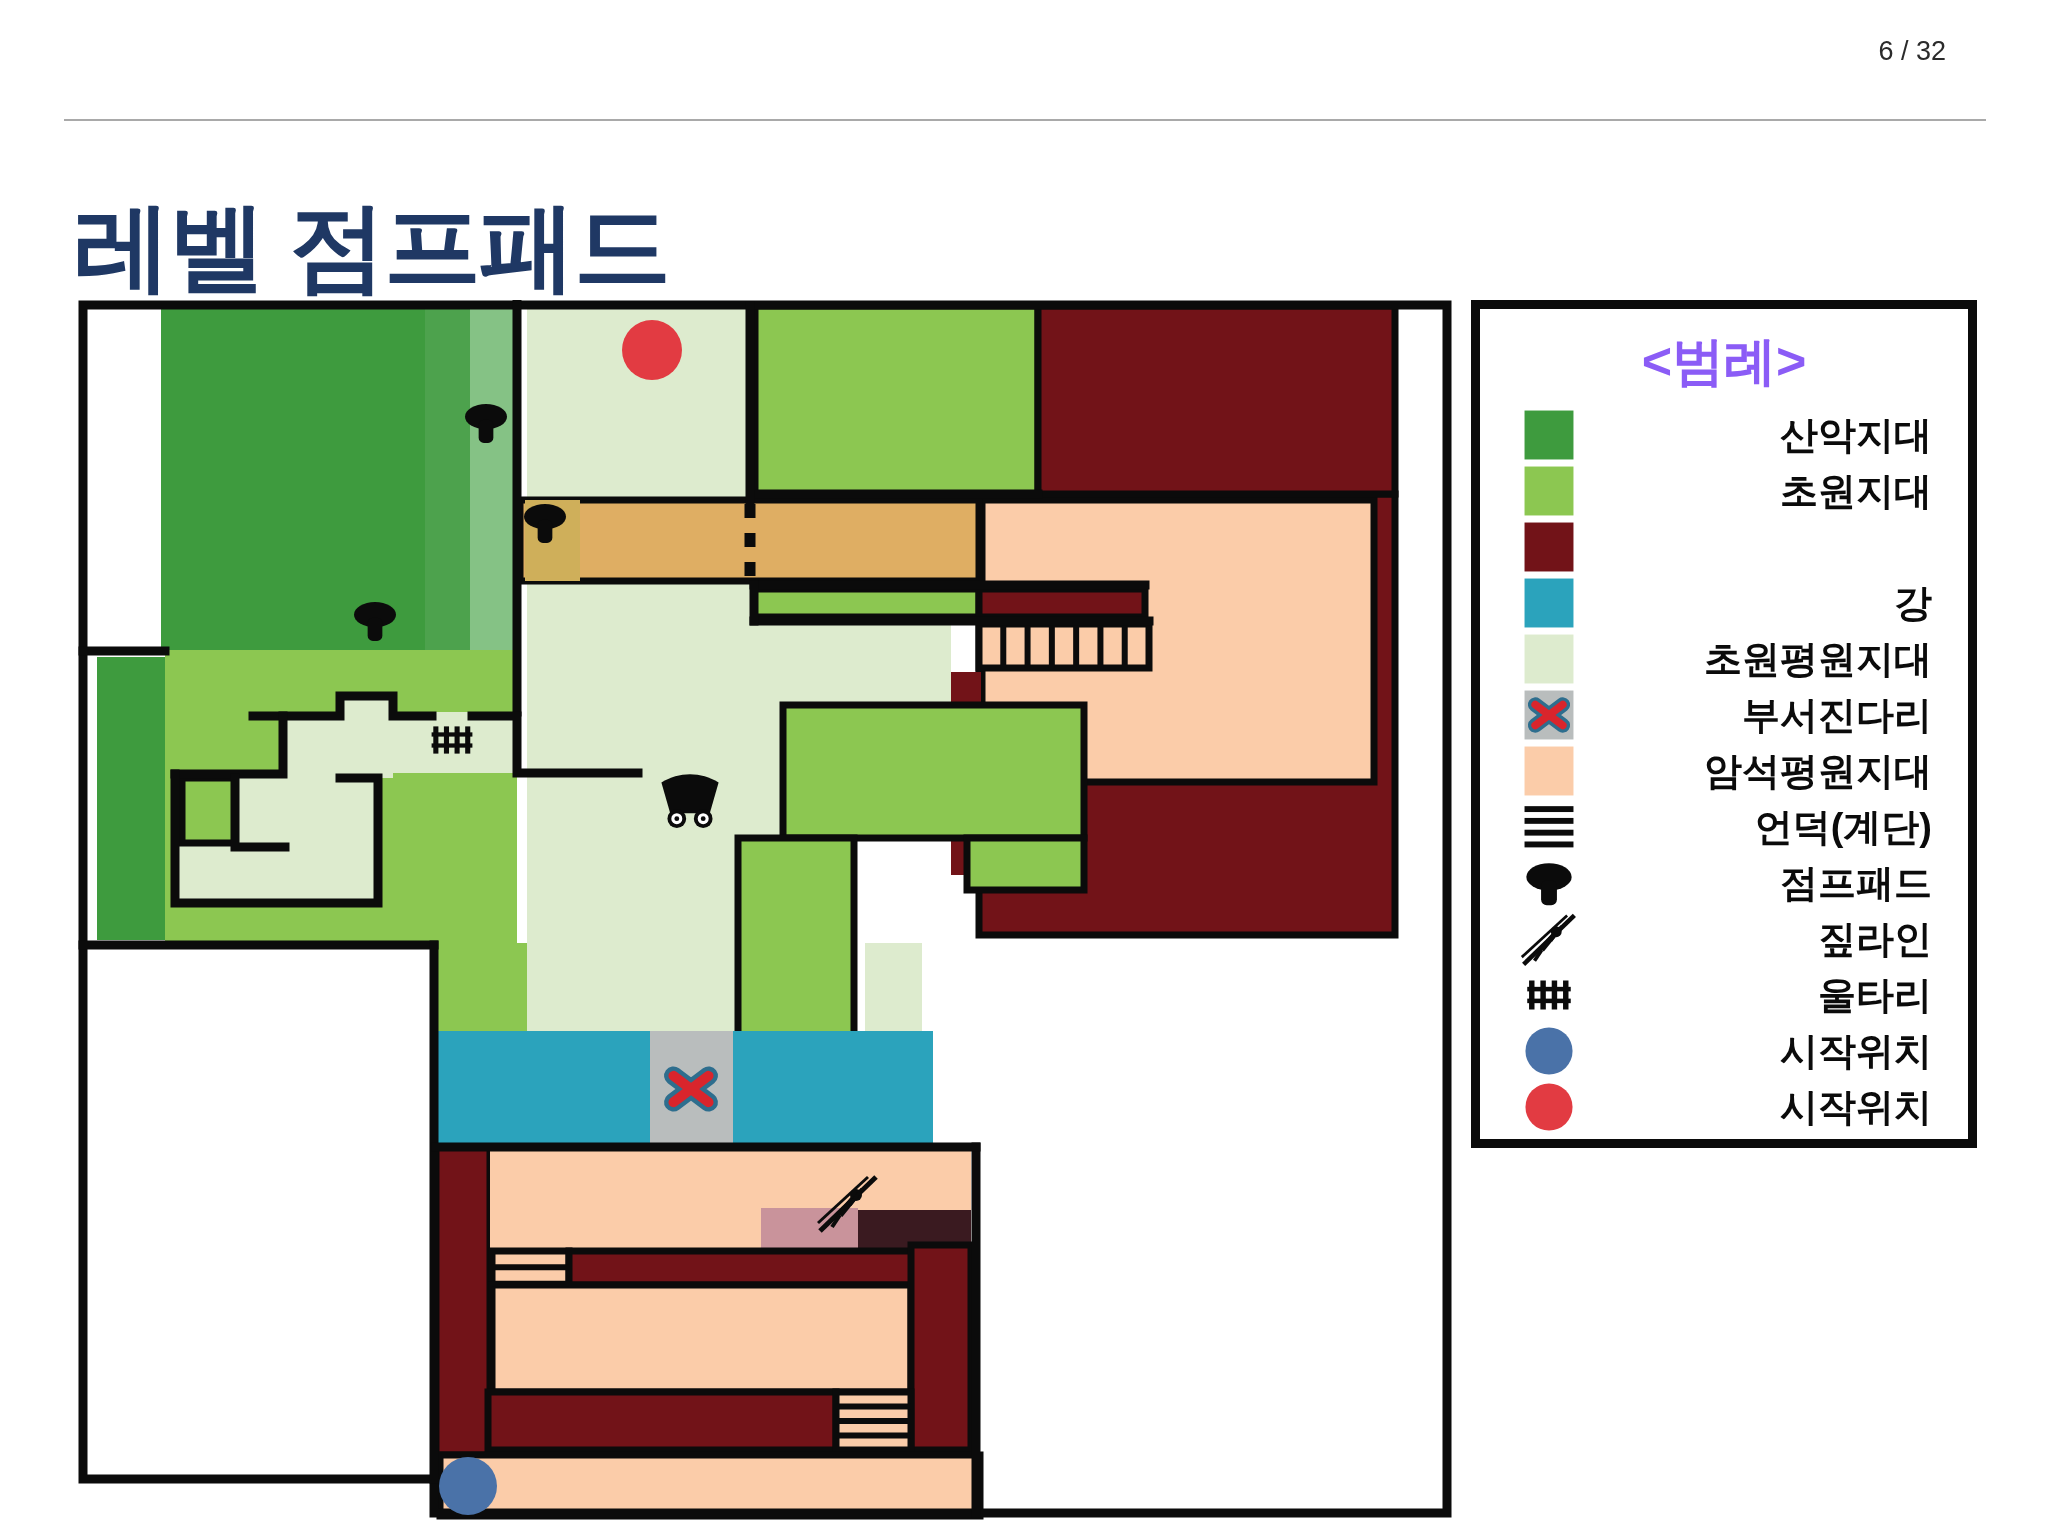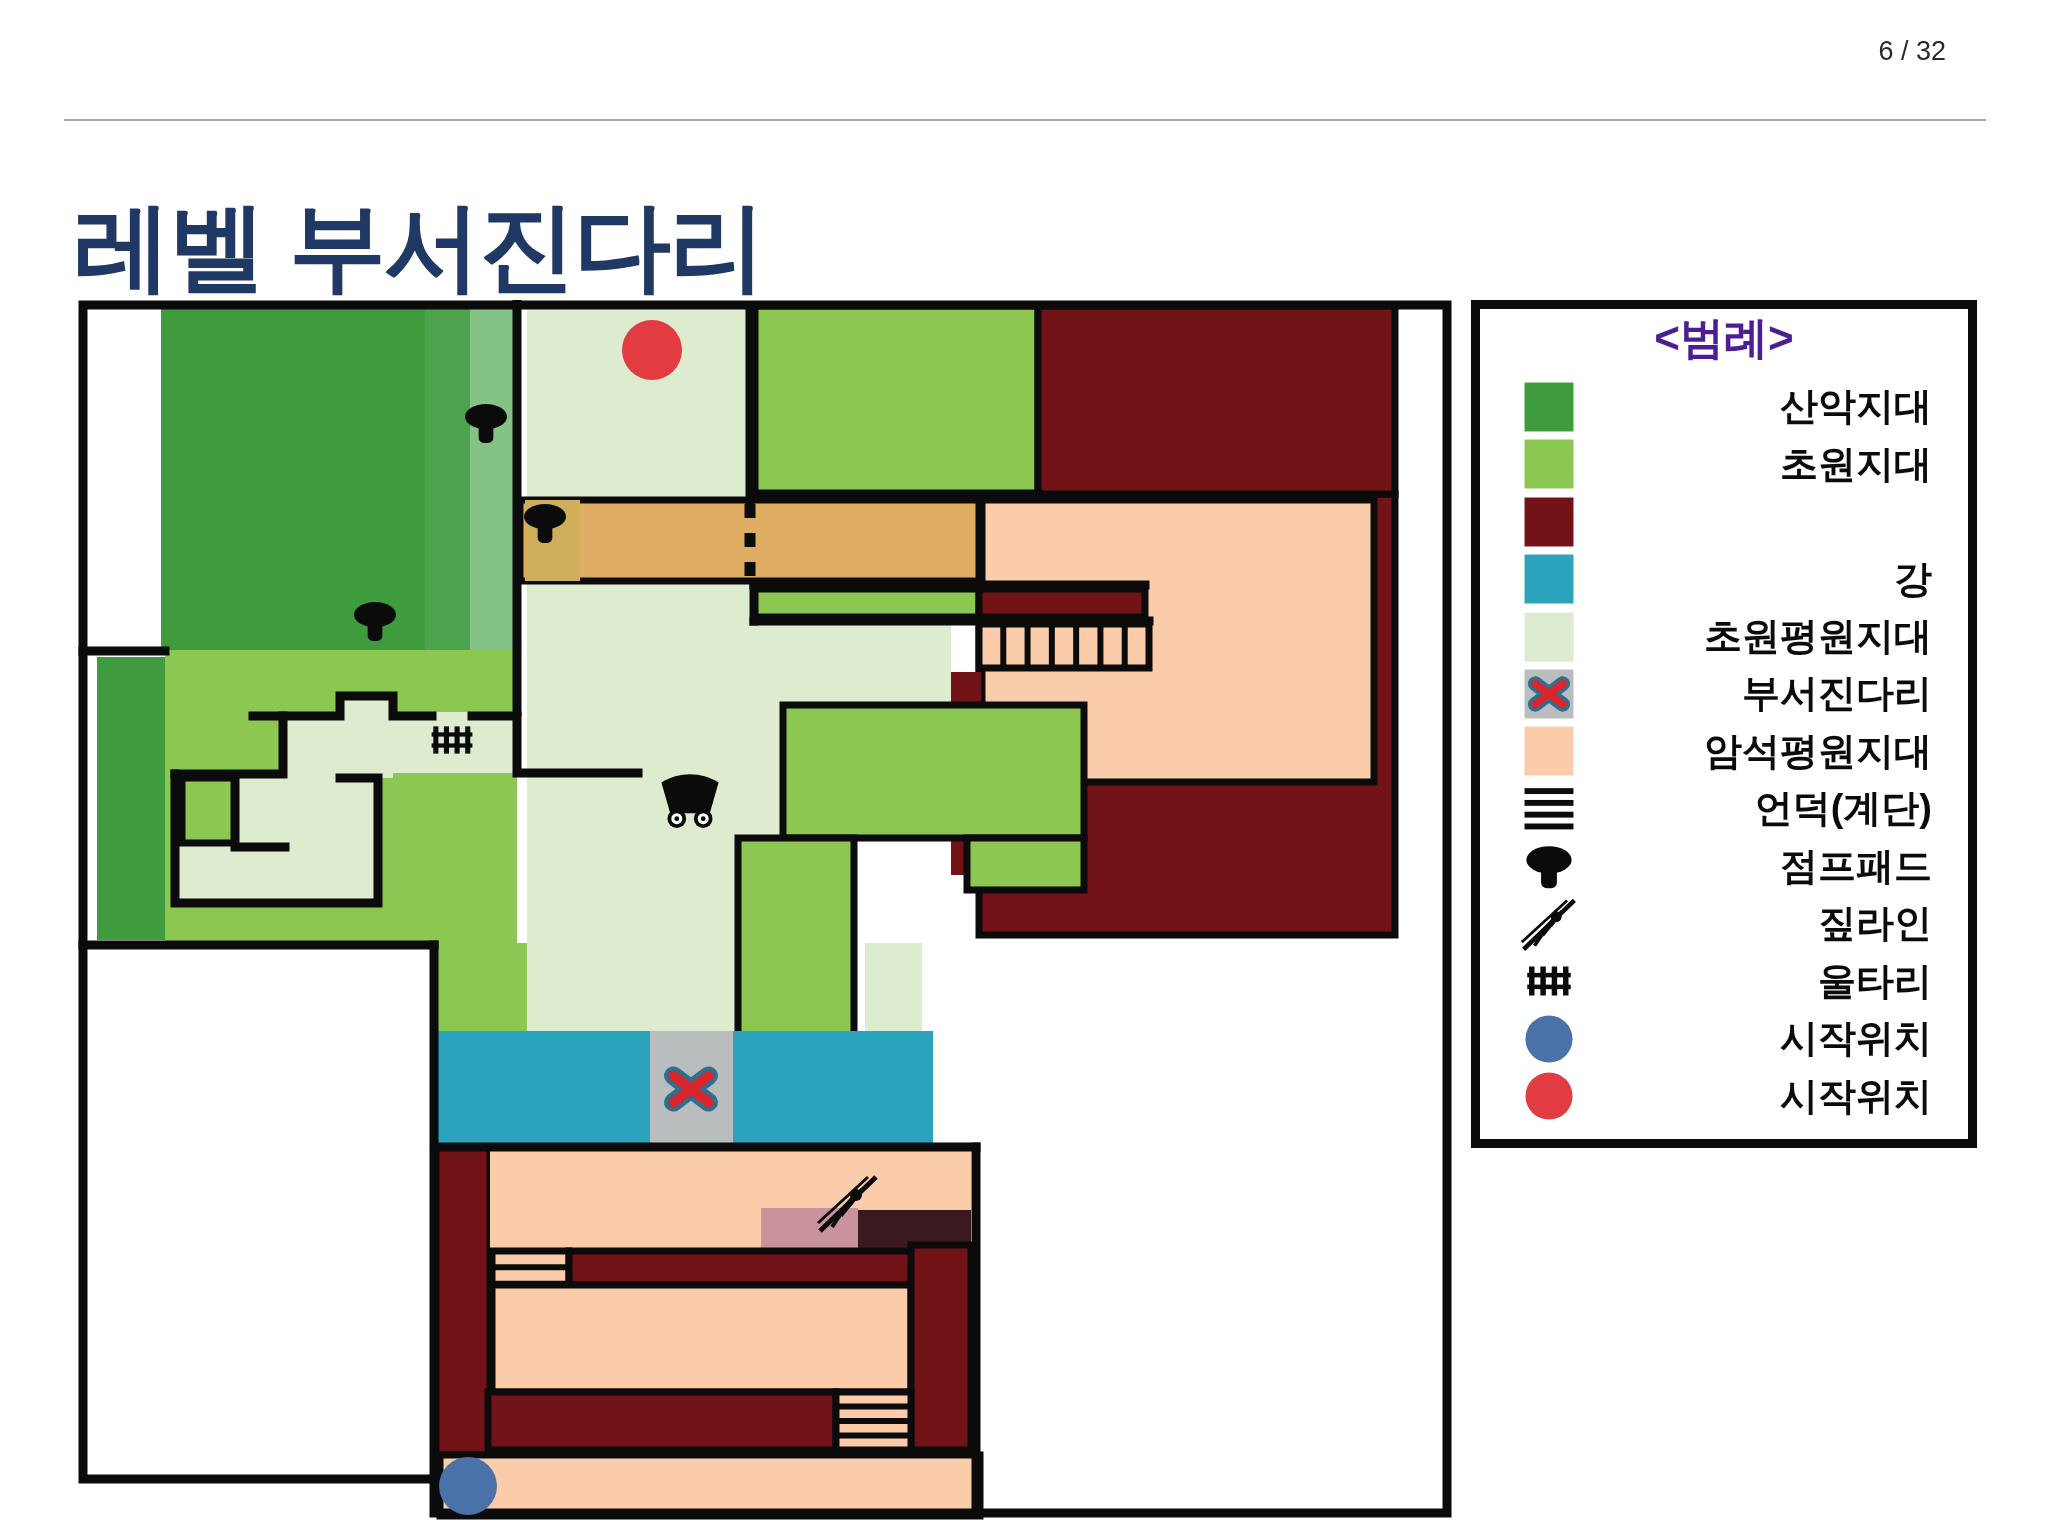--- a/index.html
+++ b/index.html
@@ -20,36 +20,36 @@
   }
   .map-wrap{
     position:absolute;left:78px;top:300px;width:1375px;height:1220px;
   }
   .legend{
     position:absolute;left:1471px;top:300px;width:506px;height:848px;
     border:9px solid #0b0b0b;background:#ffffff;box-sizing:border-box;
     display:flex;flex-direction:column;
   }
   .legend-title{
-    text-align:center;font-size:44px;font-weight:700;color:#4c1d95;
-    padding-bottom:4px;flex:0 0 auto;
+    text-align:center;font-size:52px;font-weight:700;color:#8b5cf6;
+    padding-top:18px;padding-bottom:4px;flex:0 0 auto;
   }
   .legend-rows{flex:1 1 auto;display:flex;flex-direction:column;justify-content:space-around;
     padding:6px 0 14px 0;}
   .legend-row{display:flex;align-items:center;padding-left:40px;height:56px;}
   .legend-swatch{flex:0 0 64px;display:flex;align-items:center;justify-content:flex-start;}
   .legend-label{flex:1 1 auto;text-align:right;font-size:38px;font-weight:700;color:#0b0b0b;
     padding-right:36px;}
 </style>
 </head>
 <body>
 
 <div class="page-number">6 / 32</div>
 <div class="top-rule"></div>
-<h1 class="slide-title">레벨 부서진다리</h1>
+<h1 class="slide-title">레벨 점프패드</h1>
 
 <div class="map-wrap" id="map-wrap"><svg viewBox="0 0 1375 1220" width="100%" height="100%">
       <rect x="83" y="6" width="356" height="344" fill="#3E9B3E"></rect>
       <rect x="347" y="6" width="45" height="344" fill="#4DA24D"></rect>
       <rect x="392" y="6" width="47" height="344" fill="#85C285"></rect>
       <rect x="87" y="350" width="352" height="293" fill="#8CC751"></rect>
       <rect x="19" y="357" width="68" height="283" fill="#3E9B3E"></rect>
       <rect x="358" y="643" width="197" height="92" fill="#8CC751"></rect>
       <rect x="449" y="6" width="228" height="275" fill="#DDEBCE"></rect>
       <rect x="449" y="281" width="228" height="36" fill="#DDEBCE"></rect>

